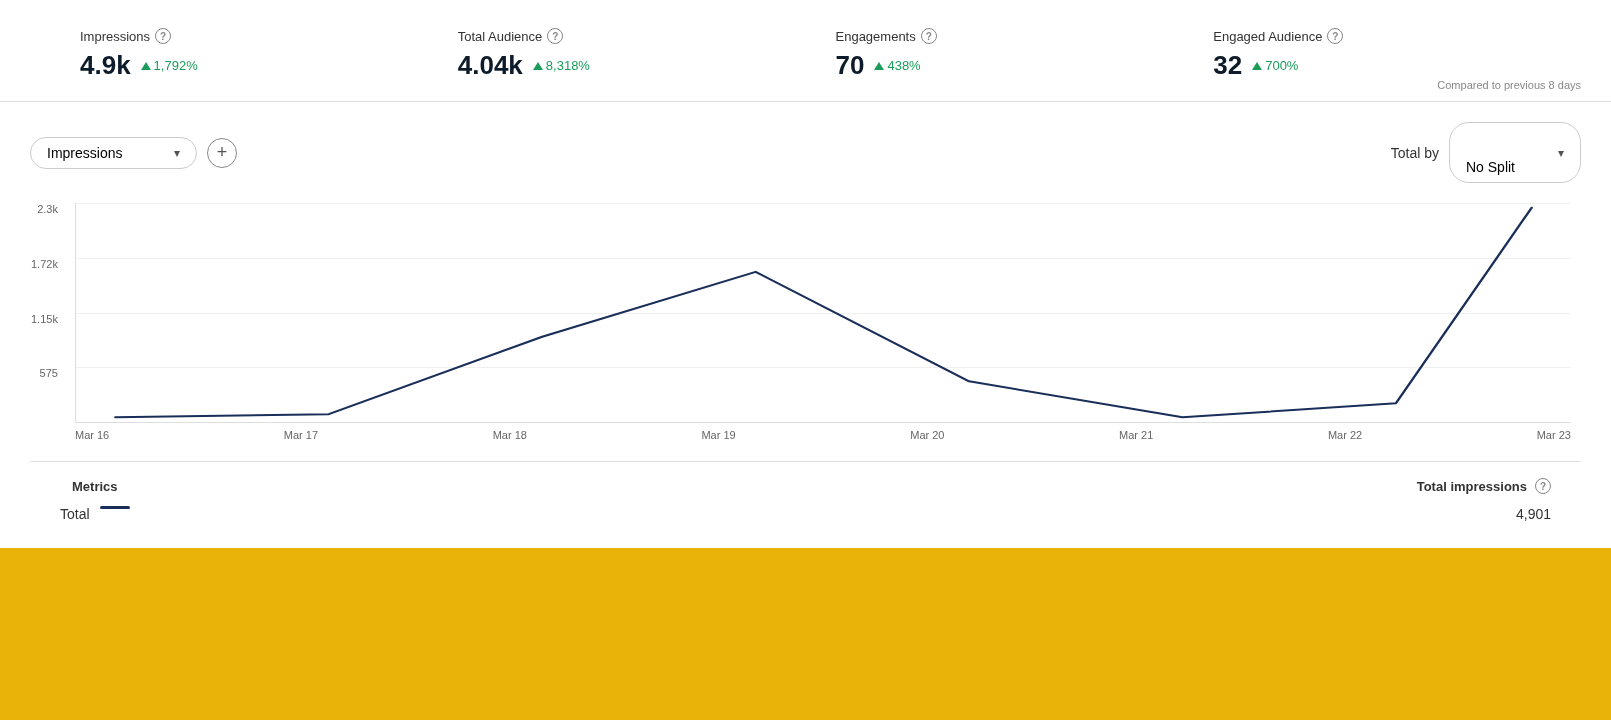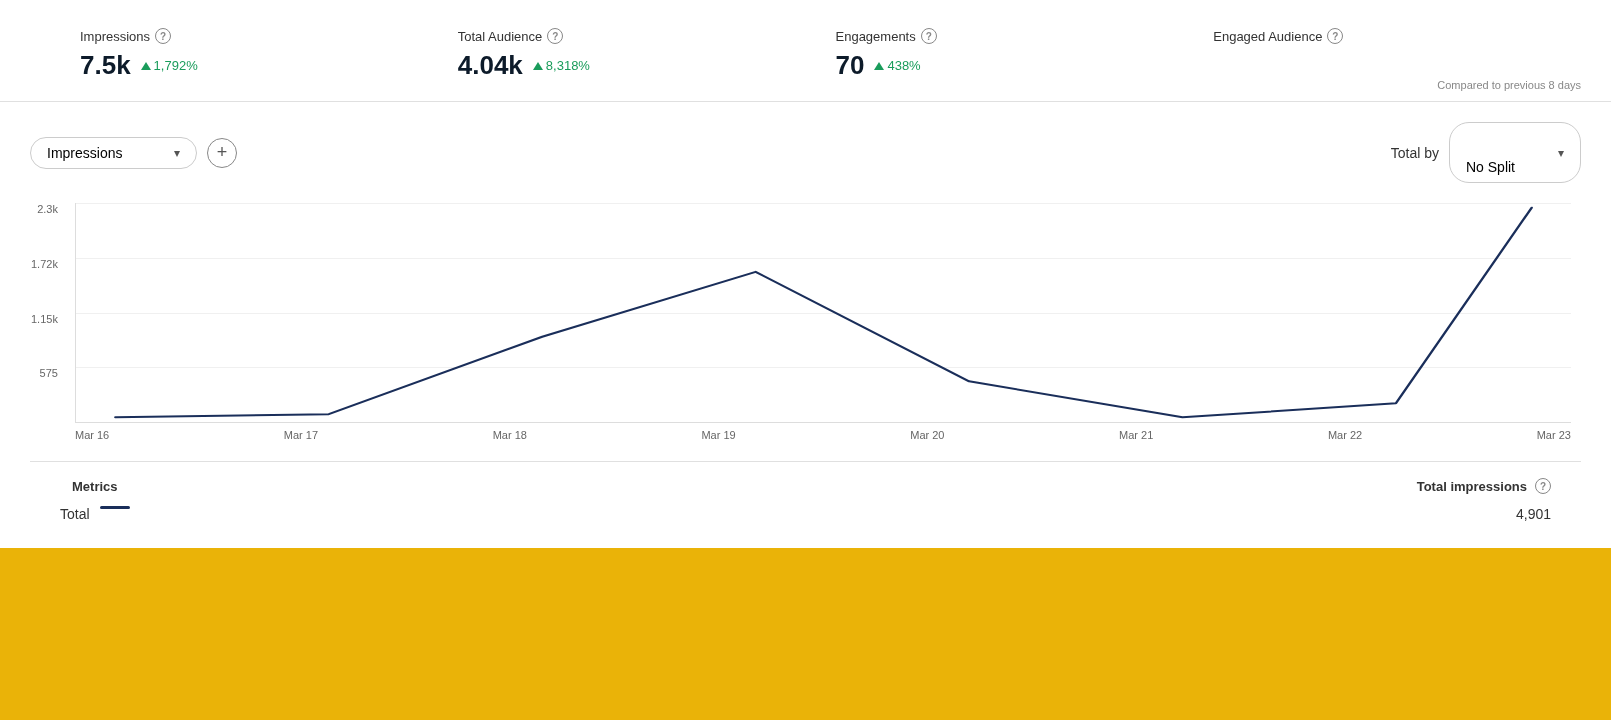--- a/index.html
+++ b/index.html
@@ -264,21 +264,21 @@
 <div class="page-wrapper">
 
   <div class="stats-bar">
 
     <div class="stat-item">
       <div class="stat-label">
         <span>Impressions</span>
         <span class="help-icon">?</span>
       </div>
       <div class="stat-value-row">
-        <span class="stat-value">7.5k</span>
+        <span class="stat-value">4.9k</span>
         <span class="stat-change">
           <span class="arrow-up"></span>
           <span>1,792%</span>
         </span>
       </div>
     </div>
 
     <div class="stat-item">
       <div class="stat-label">
         <span>Total Audience</span>
@@ -304,20 +304,27 @@
           <span class="arrow-up"></span>
           <span>438%</span>
         </span>
       </div>
     </div>
 
     <div class="stat-item">
       <div class="stat-label">
         <span>Engaged Audience</span>
         <span class="help-icon">?</span>
+      </div>
+      <div class="stat-value-row">
+        <span class="stat-value">32</span>
+        <span class="stat-change">
+          <span class="arrow-up"></span>
+          <span>700%</span>
+        </span>
       </div>
     </div>
     <div class="compared-note">Compared to previous 8 days</div>
   </div>
 
   <div class="chart-section">
     <div class="chart-controls">
       <div class="controls-left">
         <div class="metric-select">
           <select>

